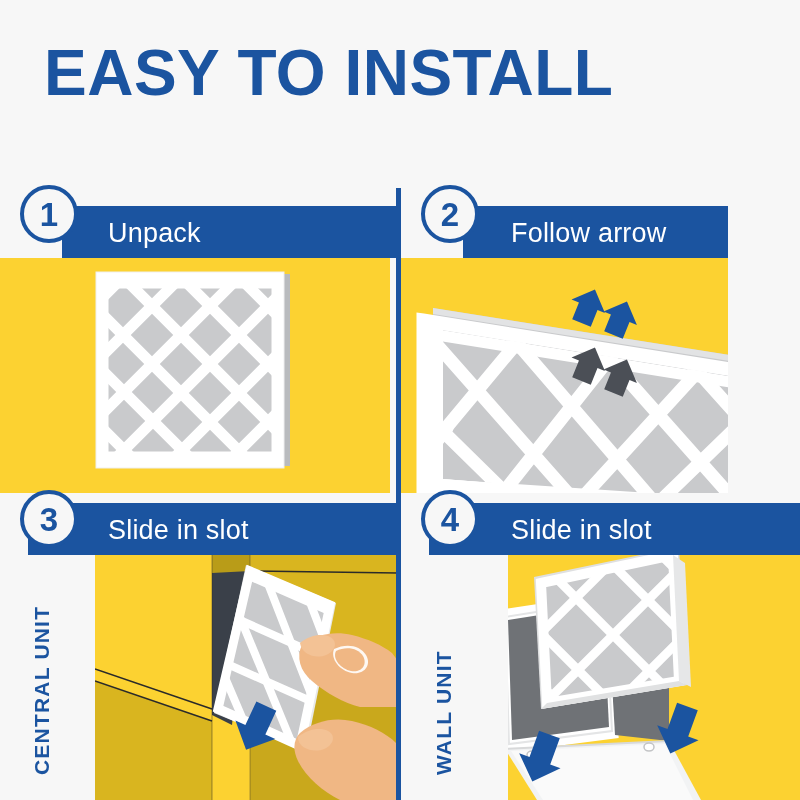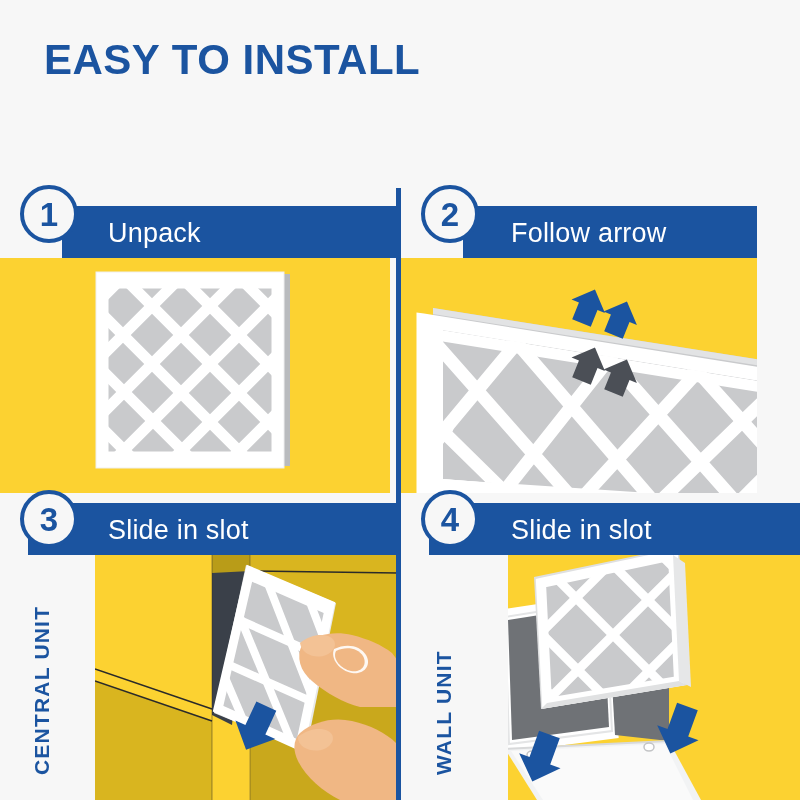--- a/index.html
+++ b/index.html
@@ -18,33 +18,32 @@
     width: 800px;
     height: 800px;
     background: #f7f7f7;
   }
 
   
   .title {
     position: absolute;
     left: 44px;
     top: 36px;
-    font-size: 42px;
+    font-size: 64px;
     font-weight: bold;
     letter-spacing: 0.5px;
     color: #1b54a0;
     font-family: "Liberation Sans", sans-serif;
     white-space: nowrap;
   }
 
   
   .panel {
     position: absolute;
     overflow: hidden;
-    padding-left: 29px;
   }
   .panel-bg {
     position: absolute;
     background: #fcd231;
   }
   .divider {
     position: absolute;
     background: #1b54a0;
   }
 

